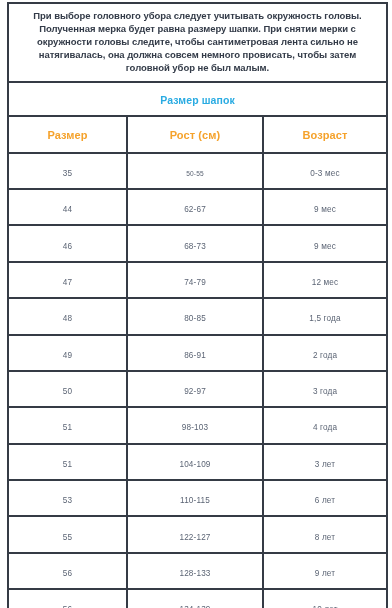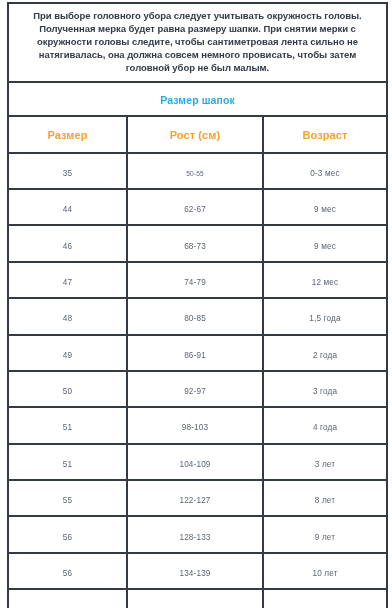--- a/index.html
+++ b/index.html
@@ -159,20 +159,25 @@
           <td class="data-cell"><span class="data-text">51</span></td>
           <td class="data-cell"><span class="data-text">98-103</span></td>
           <td class="data-cell"><span class="data-text">4 года</span></td>
         </tr>
         <tr>
           <td class="data-cell"><span class="data-text">51</span></td>
           <td class="data-cell"><span class="data-text">104-109</span></td>
           <td class="data-cell"><span class="data-text">3 лет</span></td>
         </tr>
         <tr>
+          <td class="data-cell"><span class="data-text">53</span></td>
+          <td class="data-cell"><span class="data-text">110-115</span></td>
+          <td class="data-cell"><span class="data-text">6 лет</span></td>
+        </tr>
+        <tr>
           <td class="data-cell"><span class="data-text">55</span></td>
           <td class="data-cell"><span class="data-text">122-127</span></td>
           <td class="data-cell"><span class="data-text">8 лет</span></td>
         </tr>
         <tr>
           <td class="data-cell"><span class="data-text">56</span></td>
           <td class="data-cell"><span class="data-text">128-133</span></td>
           <td class="data-cell"><span class="data-text">9 лет</span></td>
         </tr>
         <tr>

